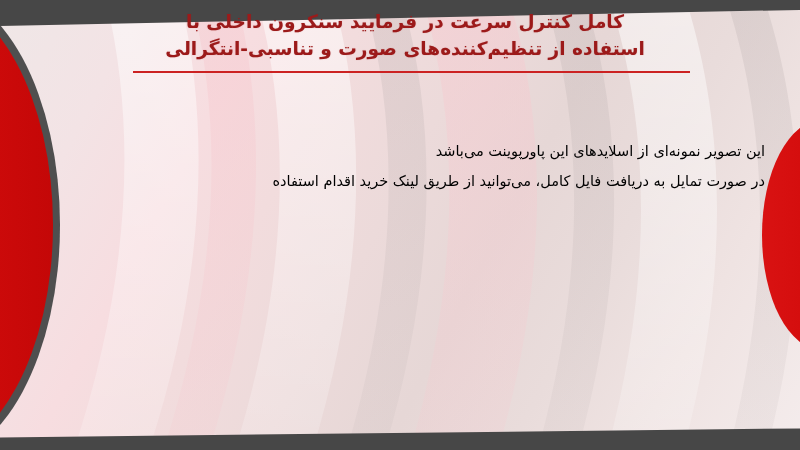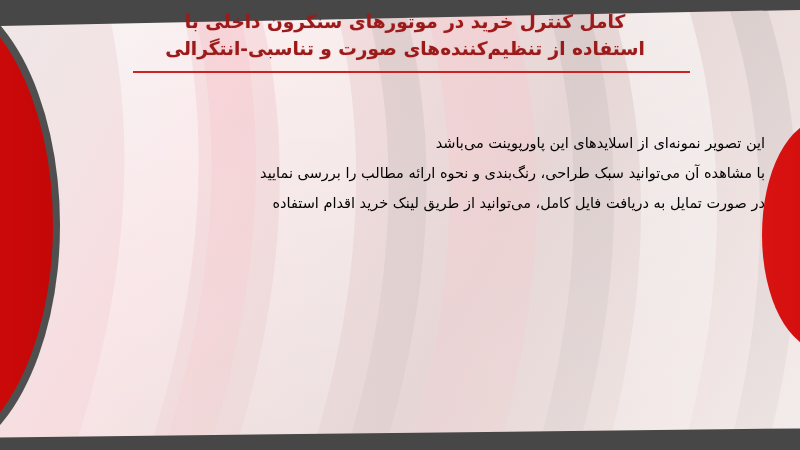--- a/index.html
+++ b/index.html
@@ -111,21 +111,21 @@
     left: 133px;
     width: 557px;
     height: 2px;
     background: #cc2222;
     z-index: 6;
   }
 
   
   .body-block {
     position: absolute;
-    top: 128px;
+    top: 136px;
     right: 35px;
     width: 720px;
     direction: rtl;
     z-index: 6;
   }
   .body-line {
     color: #000000;
     font-size: 14.5px;
     line-height: 30px;
     white-space: nowrap;
@@ -195,24 +195,23 @@
           <stop offset="100%" stop-color="#d91212"></stop>
         </linearGradient>
       </defs>
       <ellipse cx="62" cy="115" rx="60" ry="115" fill="url(#redRight)"></ellipse>
     </svg>
   </div>
 
   <div class="bar-bottom"></div>
 
   <div class="title-block">
-    <div class="title-line">کامل کنترل خرید در موتورهای سنکرون داخلی با</div>
+    <div class="title-line">کامل کنترل سرعت در فرمایید سنکرون داخلی با</div>
     <div class="title-line">استفاده از تنظیم‌کننده‌های صورت و تناسبی-انتگرالی</div>
   </div>
   <div class="title-rule"></div>
 
   <div class="body-block">
     <div class="body-line">این تصویر نمونه‌ای از اسلایدهای این پاورپوینت می‌باشد</div>
-    <div class="body-line">با مشاهده آن می‌توانید سبک طراحی، رنگ‌بندی و نحوه ارائه مطالب را بررسی نمایید</div>
     <div class="body-line">در صورت تمایل به دریافت فایل کامل، می‌توانید از طریق لینک خرید اقدام استفاده</div>
   </div>
 
 </div>
 
 </body></html>

